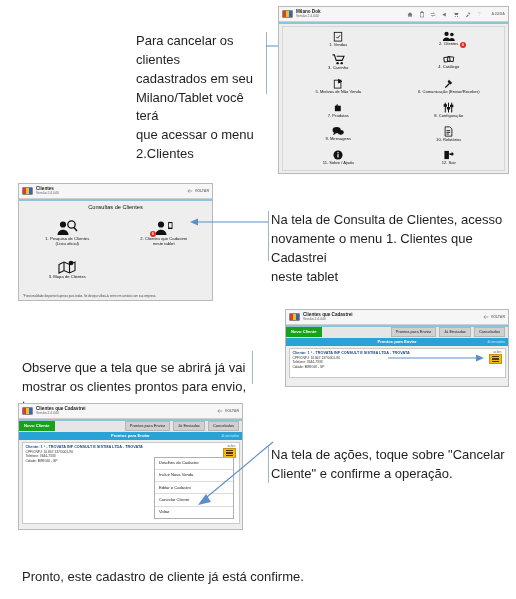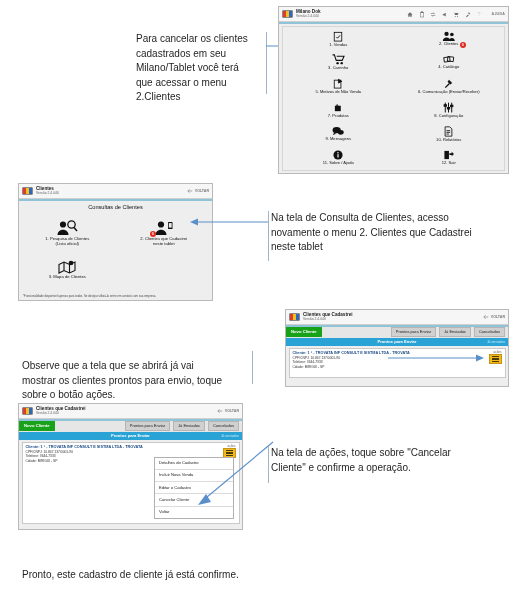--- a/index.html
+++ b/index.html
@@ -5,21 +5,21 @@
   html,body{margin:0;padding:0;background:#ffffff;}
   body{
     width:516px;height:599px;position:relative;overflow:hidden;
     font-family:"Liberation Sans","DejaVu Sans",sans-serif;
     color:#1a1a1a;
   }
   .abs{position:absolute;}
 
   
   .note{
-    font-size:10px;line-height:1.45;color:#1f1f1f;
+    font-size:13px;line-height:1.45;color:#1f1f1f;
     white-space:pre-line;
   }
   .note-rule{position:absolute;background:#9fb4c7;}
 
   
   .shot{
     position:absolute;background:#efeeee;
     border:1px solid #b9b9b9;box-sizing:border-box;overflow:hidden;
   }
   .shot-header{
@@ -316,21 +316,21 @@
     <div class="footnote">*Funcionalidade disponível apenas para todos. Se desejar utilizá-la entre em contato com sua empresa.</div>
   </div>
 </div>
 
 <svg class="arrow-svg" style="left:190px;top:218px;width:80px;height:10px;" viewBox="0 0 80 10">
   <line x1="78" y1="4" x2="8" y2="4" stroke="#5b8fc9" stroke-width="1.2"></line>
   <polygon points="8,0.6 0,4 8,7.4" fill="#5b8fc9"></polygon>
 </svg>
 
 <div class="note abs" style="left:271px;top:211px;width:244px;">Na tela de Consulta de Clientes, acesso
-novamente o menu 2. Clientes que Cadastrei
+novamente o menu 1. Clientes que Cadastrei
 neste tablet</div>
 <div class="note-rule" style="left:268px;top:211px;width:1px;height:50px;"></div>
 
 <div class="shot" style="left:285px;top:309px;width:224px;height:78px;">
   <div class="shot-header">
     <div class="logo"></div>
     <div>
       <div class="app-title">Clientes que Cadastrei</div>
       <div class="app-ver">Versão 2.4.040</div>
     </div>

